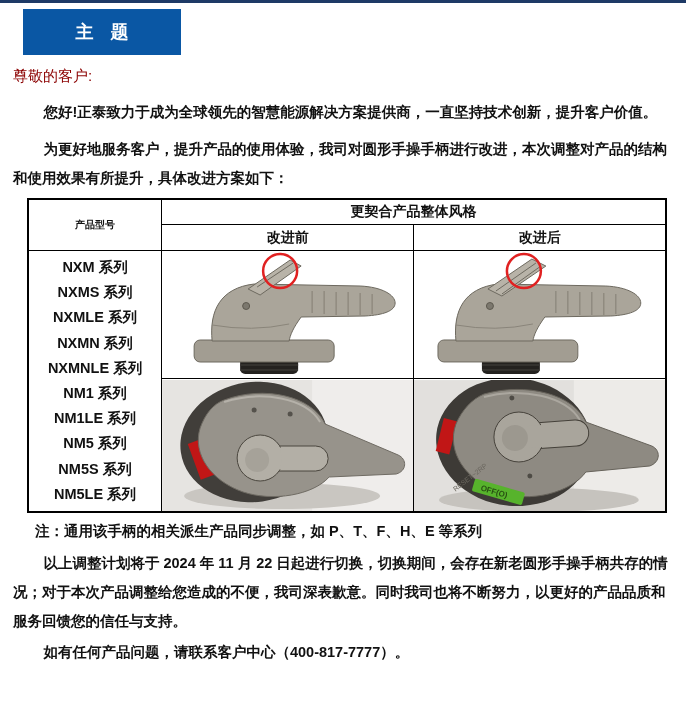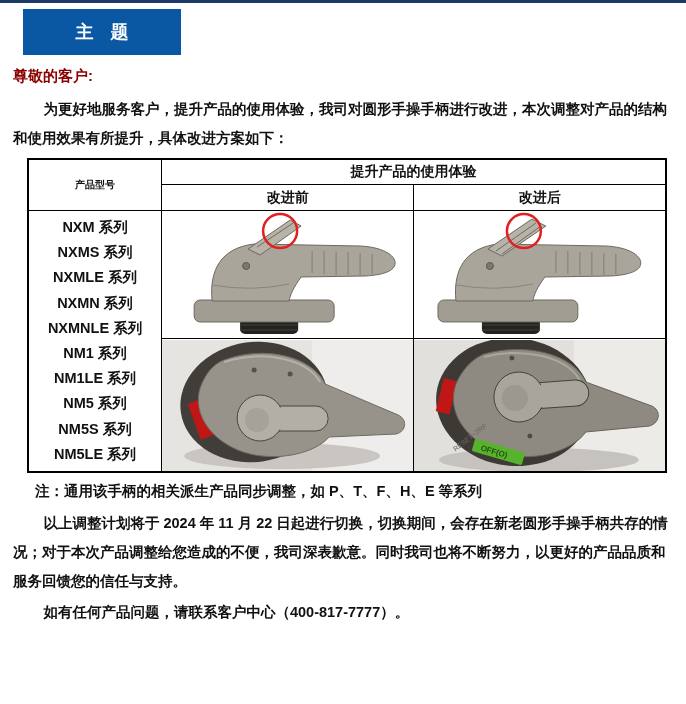--- a/index.html
+++ b/index.html
@@ -11,21 +11,21 @@
   .top-line{height:3px;background:#1e3a66;width:100%;}
   .header-row{display:flex;margin:6px 19px 0 23px;height:46px;}
   .subject-box{
     width:158px;background:#0a57a4;color:#ffffff;display:flex;align-items:center;justify-content:center;
     font-size:18px;font-weight:bold;letter-spacing:6px;text-indent:6px;
   }
   .title-box{
     flex:1;border:2px solid #2f74b5;margin-left:3px;display:flex;align-items:center;justify-content:center;
     font-size:17px;font-weight:bold;color:#000;
   }
-  .greeting{margin:12px 10px 0 13px;font-size:15px;font-weight:bold;color:#8b0000;line-height:18px;}
+  .greeting{margin:12px 10px 0 13px;font-size:15px;font-weight:normal;color:#8b0000;line-height:18px;}
   .para{margin:14px 10px 0 13px;font-size:14.5px;font-weight:600;line-height:29px;text-indent:2.1em;}
   .para.first{margin-top:14px;line-height:26px;}
   .list-item{margin:0 10px 0 35px;font-size:14.5px;font-weight:600;line-height:26px;}
   table.change{
     border-collapse:collapse;margin:5px 19px 0 27px;width:640px;table-layout:fixed;
   }
   table.change th, table.change td{border:1px solid #000;}
   table.change{border:2px solid #000;}
   th.model-h{width:130px;font-size:10px;font-weight:bold;}
   th.desc-h{font-size:14px;font-weight:bold;height:22px;}
@@ -48,27 +48,28 @@
   <div class="top-line"></div>
 
   <div class="header-row">
     <div class="subject-box">
       <span>主 题</span>
     </div>
   </div>
 
   <div class="greeting">尊敬的客户:</div>
 
+  <p class="para first">您好!正泰致力于成为全球领先的智慧能源解决方案提供商，一直坚持技术创新，提升客户价值。</p>
   <p class="para" style="margin-top:10px;">为更好地服务客户，提升产品的使用体验，我司对圆形手操手柄进行改进，本次调整对产品的结构和使用效果有所提升，具体改进方案如下：</p>
 
   <table class="change">
     <tbody>
         <tr>
       <th class="model-h" rowspan="2">产品型号</th>
-      <th class="desc-h" colspan="2">提升产品的使用体验</th>
+      <th class="desc-h" colspan="2">更契合产品整体风格</th>
     </tr>
     <tr>
       <th class="sub-h" style="width:251px;">改进前</th>
       <th class="sub-h" style="width:259px;">改进后</th>
     </tr>
     <tr>
       <td class="models" rowspan="2">
         <div class="series-item">NXM 系列</div>
         <div class="series-item">NXMS 系列</div>
         <div class="series-item">NXMLE 系列</div>

